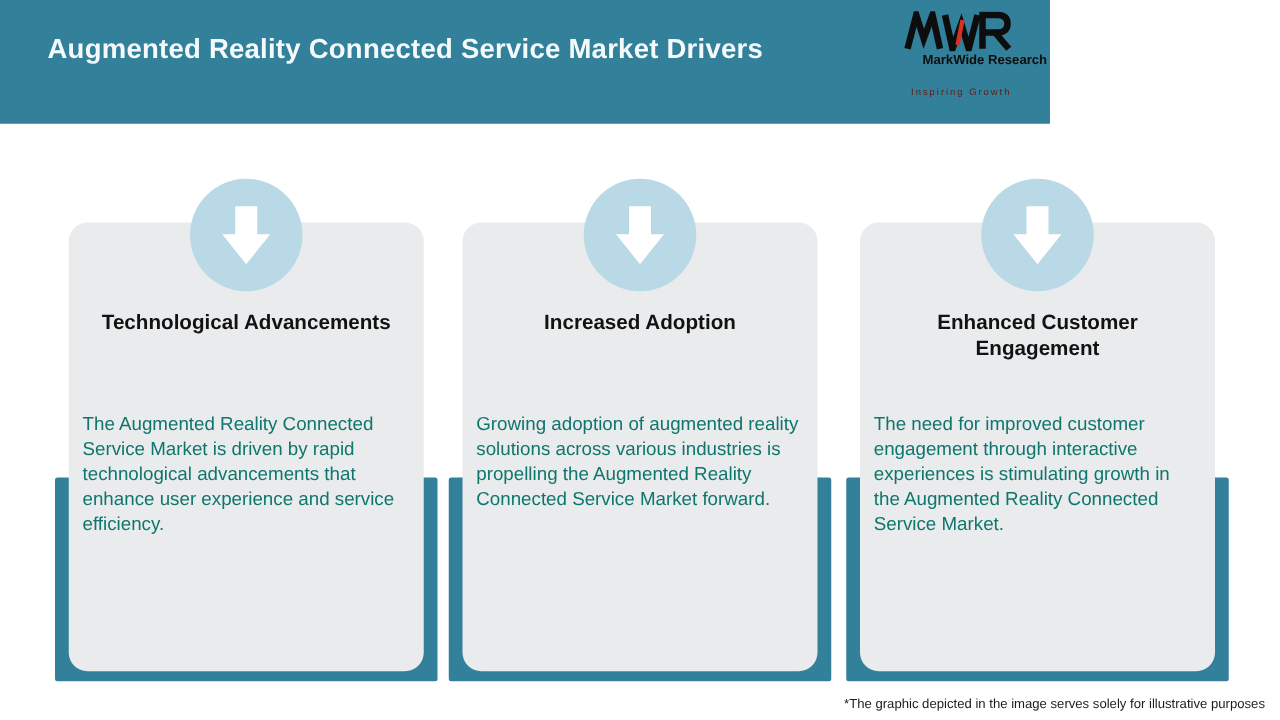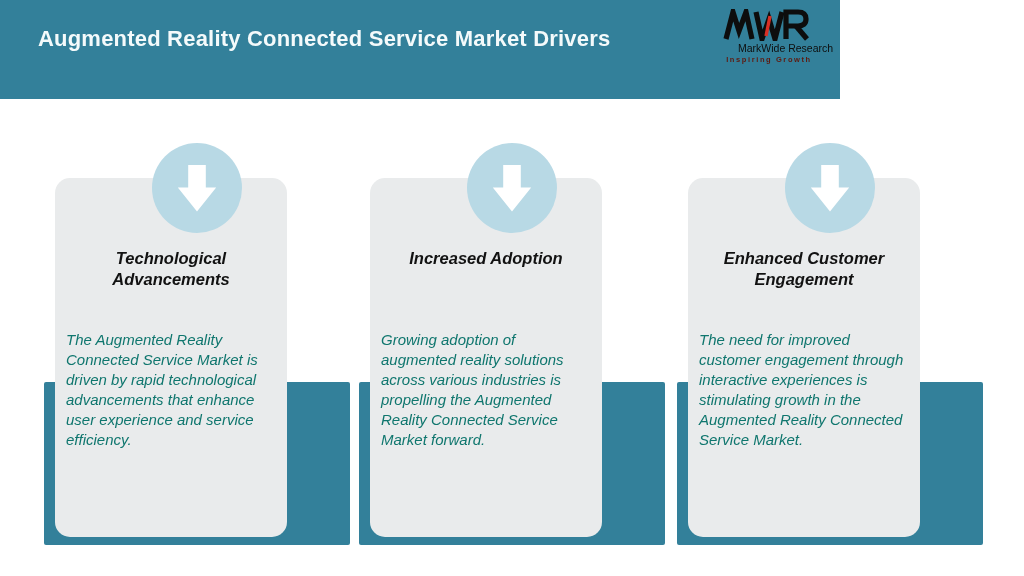--- a/index.html
+++ b/index.html
@@ -31,33 +31,33 @@
   .logo {
     position: absolute;
     right: 16px; top: 9px;
     width: 110px;
     text-align: center;
   }
   .logo-mark { display: block; margin: 0 auto; }
   .logo-name {
     display: block;
     font-size: 10.5px;
-    font-weight: normal;
+    font-weight: bold;
     color: #0e0e0e;
     margin-top: 1px;
     white-space: nowrap;
     margin-left: 24px;
   }
   .logo-tagline {
     display: block;
     font-size: 7.5px;
-    font-weight: bold;
+    font-weight: normal;
     letter-spacing: 1.6px;
     color: #5e1a10;
-    margin-top: 1px;
+    margin-top: 15px;
     white-space: nowrap;
   }
 
   
   .col {
     position: absolute;
     top: 143px;
     width: 306px;
     height: 403px;
   }
@@ -69,25 +69,24 @@
     position: absolute;
     left: 0; top: 239px;
     width: 306px; height: 163px;
     background: #33809a;
     border-radius: 2px;
     z-index: 1;
   }
   .card {
     position: absolute;
     left: 11px; top: 35px;
-    width: 232px; height: 359px;
+    width: 284px; height: 359px;
     background: #e9ebec;
     border-radius: 15px;
     z-index: 2;
-    font-style: italic;
   }
   .circle {
     position: absolute;
     left: 50%; top: 0;
     transform: translateX(-50%);
     width: 90px; height: 90px;
     border-radius: 50%;
     background: #b8d9e5;
     z-index: 3;
     display: flex;
@@ -189,14 +188,15 @@
       <div class="card-title">Increased Adoption</div>
       <div class="card-body">Growing adoption of augmented reality solutions across various industries is propelling the Augmented Reality Connected Service Market forward.</div>
     </div>
     <div class="circle">
       <svg class="arrow-svg" width="48" height="58" viewBox="0 0 60 64">
         <path d="M19,2 L41,2 L41,30 L54,30 L30,60 L6,30 L19,30 Z" fill="#ffffff"></path>
       </svg>
     </div>
   </div>
 
+  <div class="disclaimer-text">*The graphic depicted in the image serves solely for illustrative purposes</div>
 
 </div>
 
 </body></html>

